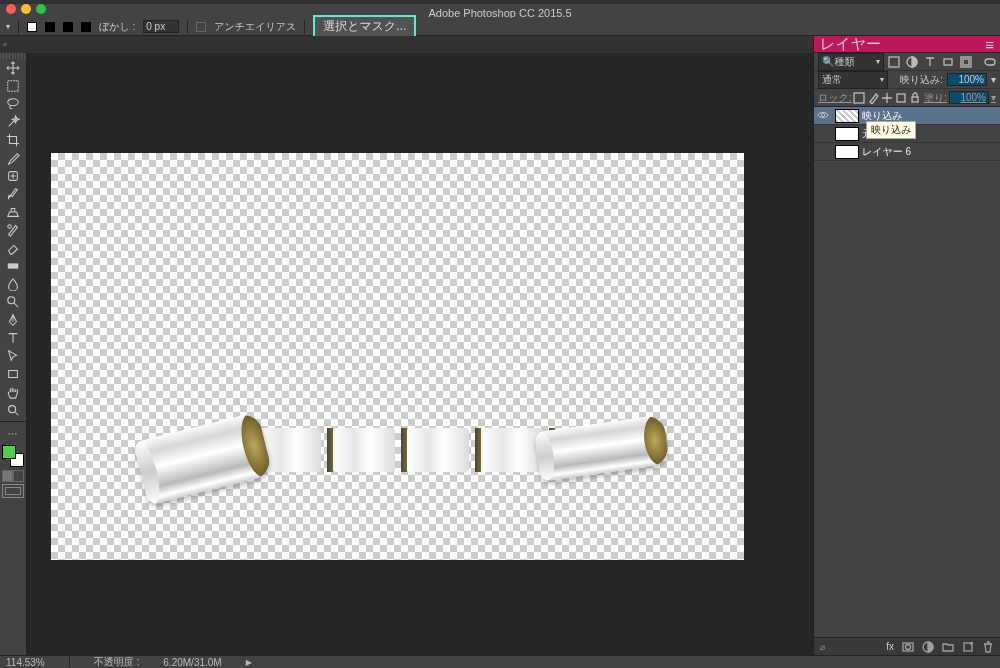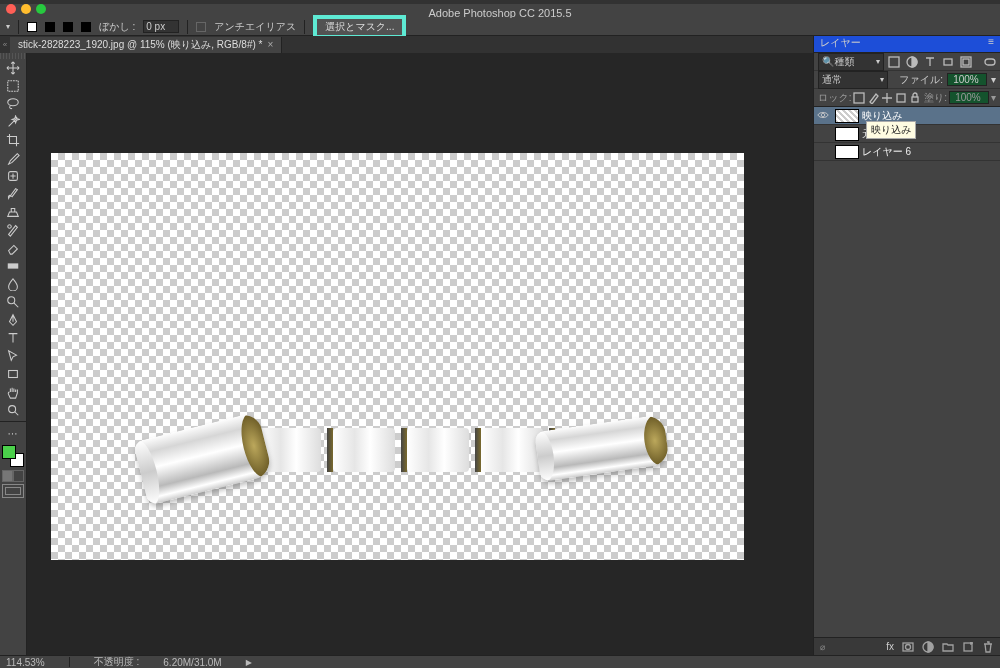--- a/index.html
+++ b/index.html
@@ -14,21 +14,21 @@
 .titlebar { position: absolute; top: 4px; left: 0; right: 0; height: 18px; background: #434343; text-align: center; line-height: 18px; font-size: 11px; color: #ccc; }
 
 .options-bar { position: absolute; top: 18px; left: 0; right: 0; height: 18px; background: #434343; border-bottom: 1px solid #222; display: flex; align-items: center; padding-left: 4px; gap: 8px; font-size: 10px; }
 .options-bar .tool-icon { display: inline-flex; align-items: center; gap: 2px; }
 .options-bar .chev { font-size: 8px; }
 .ob-sep { width: 1px; height: 14px; background: #222; }
 .ob-sw { width: 10px; height: 10px; background: #fff; border: 1px solid #000; }
 .ob-sw.b { background: #000; }
 .ob-input { width: 36px; height: 13px; background: #333; border: 1px solid #222; color: #ccc; font-size: 10px; padding-left: 2px; }
 .ob-chk { width: 10px; height: 10px; border: 1px solid #666; display: inline-block; }
-.ob-btn { background: #525252; border: 4px solid #5eead4; padding: 1px 8px; color: #ddd; font-size: 10px; }
+.ob-btn { background: #525252; border: 2px solid #5eead4; padding: 1px 8px; color: #ddd; font-size: 12px; }
 
 .doc-tab-bar { position: absolute; top: 36px; left: 0; right: 187px; height: 17px; background: #323232; display: flex; align-items: center; }
 .doc-tab-bar .arrows { width: 10px; text-align: center; color: #888; font-size: 8px; }
 .doc-tab { background: #434343; height: 16px; border-right: 1px solid #222; padding: 0 8px; font-size: 10px; line-height: 16px; color: #ddd; display: flex; align-items: center; gap: 5px; }
 .doc-tab .x { font-size: 10px; color: #aaa; }
 
 .tools-panel { position: absolute; top: 53px; left: 0; width: 27px; bottom: 13px; background: #434343; border-right: 1px solid #222; }
 .tools-panel .grip { height: 6px; background: repeating-linear-gradient(90deg, #555 0 1px, #434343 1px 3px); }
 .tool { width: 25px; height: 18px; display: flex; align-items: center; justify-content: center; color: #ccc; position: relative; }
 .tool svg { width: 14px; height: 14px; stroke: #ccc; fill: none; stroke-width: 1.2; }
@@ -55,26 +55,26 @@
 .rolls .r { width: 62px; height: 44px; background: linear-gradient(90deg, #fff 0%, #e6e6e6 35%, #fff 60%, #ddd 100%); border-radius: 4px; }
 .rolls .r::before { content: ""; position: absolute; margin-left: -6px; top: 0; width: 6px; height: 44px; background: linear-gradient(90deg, #444, #7a6a2e); }
 .roll-a { position: absolute; left: 0; top: 5px; width: 128px; height: 65px; transform: rotate(-14deg); }
 .roll-b { position: absolute; left: 398px; top: 2px; width: 130px; height: 50px; transform: rotate(-8deg); }
 .cyl { position: absolute; inset: 0; border-radius: 10px 18px 18px 10px; overflow: hidden; box-shadow: 0 3px 5px rgba(0,0,0,.25); }
 .cyl .body { position: absolute; inset: 0; background: linear-gradient(180deg, #fdfdfd 0%, #d6d6d6 20%, #fff 45%, #b9b9b9 75%, #fff 90%, #ccc 100%); }
 .cyl .cap { position: absolute; right: -4px; top: 0; bottom: 0; width: 26px; border-radius: 50%; background: radial-gradient(ellipse at 40% 50%, #bca85c 0%, #6b5b26 70%); }
 .cyl .capL { position: absolute; left: -4px; top: 0; bottom: 0; width: 20px; border-radius: 50%; background: linear-gradient(180deg, #fff, #ccc, #fff); }
 
 .right-panels { position: absolute; top: 36px; right: 0; width: 187px; bottom: 13px; background: #434343; border-left: 1px solid #222; }
-.panel-header { height: 17px; background: #1d4ed8; display: flex; padding: 0 6px; font-size: 10px; justify-content: space-between; border-bottom: 1px solid #222; }
+.panel-header { height: 17px; background: #be185d; display: flex; align-items: center; padding: 0 6px; font-size: 15px; justify-content: space-between; border-bottom: 1px solid #222; }
 .panel-row { display: flex; align-items: center; height: 18px; padding: 0 4px; gap: 4px; font-size: 10px; border-bottom: 1px solid #333; }
 .sel { background: #333; border: 1px solid #222; color: #ccc; font-size: 10px; height: 18px; padding: 0 3px; display: flex; align-items: center; justify-content: space-between; }
 .sel .chev { font-size: 8px; }
-.pct-box { width: 40px; height: 13px; background: #14532d; border: 1px solid #222; text-align: center; padding-right: 2px; line-height: 12px; }
-.lock-row { display: flex; align-items: center; height: 18px; padding: 0 4px; gap: 2px; font-size: 10px; border-bottom: 1px solid #222; color: #999; }
+.pct-box { width: 40px; height: 13px; background: #0c4a6e; border: 1px solid #222; text-align: right; padding-right: 2px; line-height: 12px; }
+.lock-row { display: flex; align-items: center; height: 18px; padding: 0 4px; gap: 2px; font-size: 10px; border-bottom: 1px solid #222; color: #999; text-decoration: underline; }
 .ic { width: 12px; height: 12px; display: inline-block; }
 .ic svg { width: 12px; height: 12px; stroke: #bbb; fill: none; stroke-width: 1.3; }
 .layers-list { }
 .layer-row { display: flex; align-items: center; height: 18px; border-bottom: 1px solid #333; }
 .layer-row.sel-row { background: #5a728a; }
 .vis { width: 18px; text-align: center; }
 .vis svg { width: 12px; height: 10px; stroke: #ccc; fill: none; }
 .thumb { width: 24px; height: 14px; margin: 0 3px; background: #fff; border: 1px solid #000; }
 .thumb.pat { background: linear-gradient(45deg,#ccc 25%,#fff 25%,#fff 50%,#ccc 50%,#ccc 75%,#fff 75%); background-size: 6px 6px; }
 .lname { font-size: 10px; color: #eee; }
@@ -118,24 +118,20 @@
   <input class="ob-input" value="0 px" style="">
   <span class="ob-sep"></span>
   <span class="ob-chk"></span>
   <span>アンチエイリアス</span>
   <span class="ob-sep"></span>
   <button class="ob-btn">選択とマスク...</button>
 </div>
 
 <div class="doc-tab-bar">
   <div class="arrows">«</div>
-  <div class="doc-tab">
-    <span>stick-2828223_1920.jpg @ 115% (映り込み, RGB/8#) *</span>
-    <span class="x">×</span>
-  </div>
 </div>
 
 <div class="tools-panel">
   <div class="grip"></div>
   <div class="tool">
       <svg viewBox="0 0 16 16">
         <path d="M8 1v14M1 8h14M8 1l-2 2M8 1l2 2M8 15l-2-2M8 15l2-2M1 8l2-2M1 8l2 2M15 8l-2-2M15 8l-2 2"></path>
       </svg>
     </div>
   <div class="tool">
@@ -312,21 +308,21 @@
     </div>
     <span class="ic" style="margin-left:auto"><svg viewBox="0 0 12 12">
           <rect x="1" y="3" width="10" height="6" rx="3"></rect>
         </svg></span>
   </div>
   <div class="panel-row">
     <div class="sel" style="width:70px">
       <span>通常</span>
         <span class="chev">▾</span>
     </div>
-    <span style="margin-left:auto">ファイル:</span>
+    <span style="margin-left:auto">映り込み:</span>
     <div class="pct-box">100%</div>
     <span class="chev">▾</span>
   </div>
   <div class="lock-row">
     <span>ロック:</span>
     <span class="ic"><svg viewBox="0 0 12 12">
           <rect x="1" y="1" width="10" height="10"></rect>
         </svg></span>
     <span class="ic"><svg viewBox="0 0 12 12">
           <path d="M3 10l6-8 2 2-6 8z"></path>

